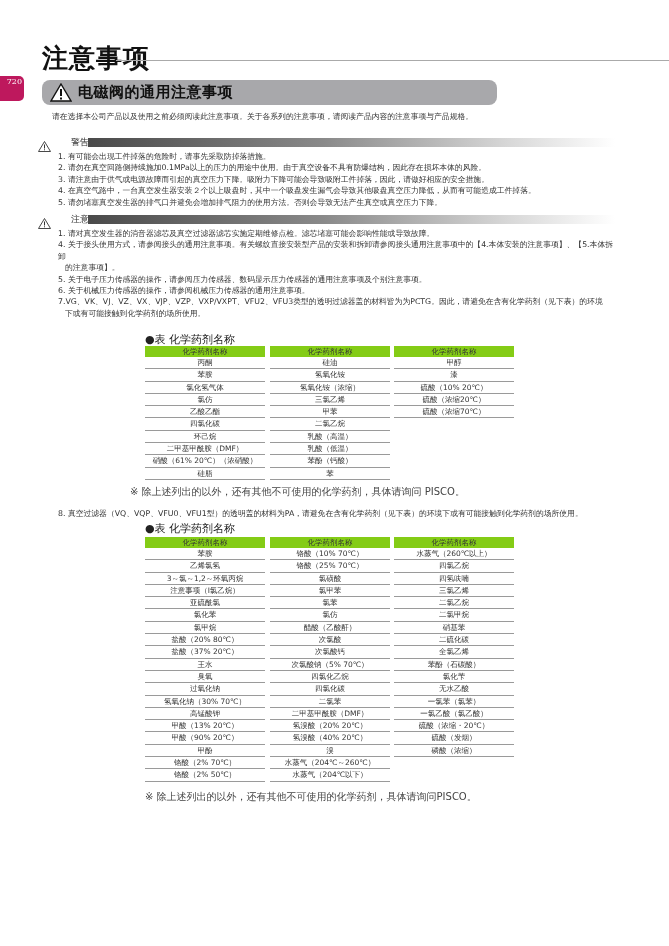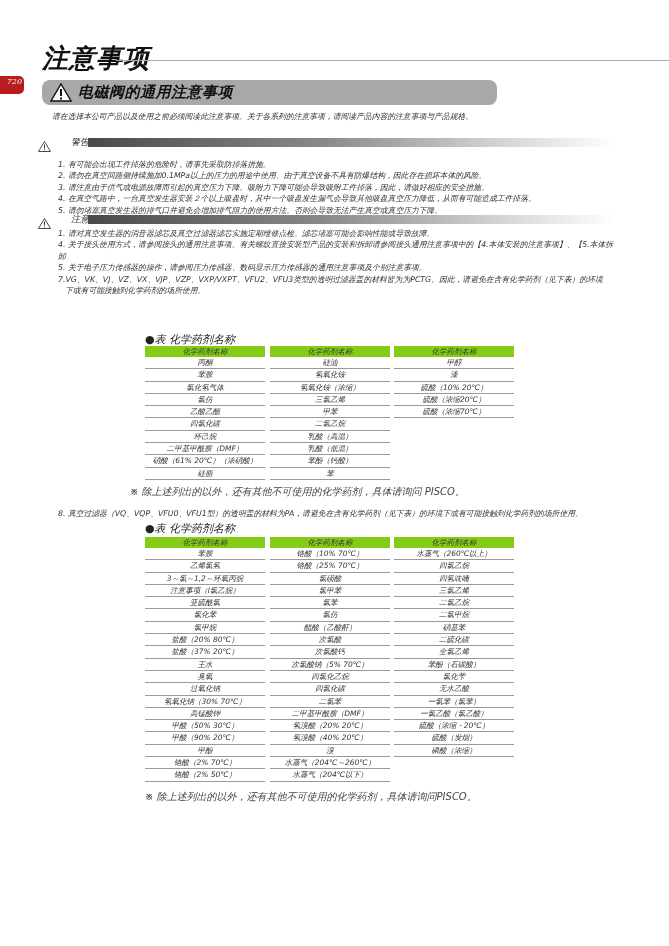--- a/index.html
+++ b/index.html
@@ -1,21 +1,21 @@
 <!DOCTYPE html>
 <html><head>
 <meta charset="utf-8">
 <style>
   html,body{margin:0;padding:0;background:#fff;}
   body{width:669px;height:946px;position:relative;overflow:hidden;
        font-family:"DejaVu Sans","Liberation Sans",sans-serif;color:#222;}
-  .abs{position:absolute;font-style:italic;}
+  .abs{position:absolute;}
   .page-title{left:42px;top:42px;font-size:26px;font-weight:bold;letter-spacing:1px;color:#111;line-height:32px;}
   .title-rule{left:116px;top:60px;width:553px;height:1px;background:#aaa;}
-  .page-tab{left:0;top:76px;width:24px;height:18px;background:#b91c1c;border-radius:0 5px 5px 0;
+  .page-tab{left:0;top:76px;width:24px;height:25px;background:#be185d;border-radius:0 5px 5px 0;
             color:#fff;font-family:"DejaVu Serif",serif;font-size:8px;line-height:11px;text-align:right;padding-right:2px;box-sizing:border-box;}
   .section-bar{left:42px;top:80px;width:455px;height:25px;background:#a8a8ab;border-radius:8px;}
   .section-bar .tri{position:absolute;left:8px;top:3px;}
   .section-bar .label{position:absolute;left:36px;top:3px;font-size:15px;font-weight:bold;color:#111;line-height:19px;letter-spacing:0.5px;}
   .intro{left:52px;top:111px;font-size:7.8px;line-height:12px;color:#333;}
   .sub-head{left:36px;height:13px;width:580px;}
   .sub-head .tri-s{position:absolute;left:2px;top:1px;}
   .sub-head .label{position:absolute;left:24px;top:0;font-size:9px;line-height:13px;color:#333;margin-left:11px;}
   .sub-head .grad{position:absolute;left:52px;top:2px;width:527px;height:9px;
                   background:linear-gradient(to right,#4a4a4a 0%,#8a8a8a 45%,#d8d8d8 80%,#fff 100%);}
@@ -52,21 +52,21 @@
   <span class="tri-s">
     <svg width="13" height="11" viewBox="0 0 13 11">
         <polygon points="6.5,0.5 12.5,10.5 0.5,10.5" fill="#fff" stroke="#333" stroke-width="0.9"></polygon>
         <rect x="6" y="3.5" width="1" height="4" fill="#333"></rect>
         <rect x="6" y="8.3" width="1" height="1" fill="#333"></rect>
       </svg>
   </span>
   <span class="label">警告</span>
   <span class="grad"></span>
 </div>
-<div class="abs list" style="top:151px;margin-top:8px;">
+<div class="abs list" style="top:151px;">
   <div class="item">1. 有可能会出现工件掉落的危险时，请事先采取防掉落措施。</div>
   <div class="item">2. 请勿在真空回路侧持续施加0.1MPa以上的压力的用途中使用。由于真空设备不具有防爆结构，因此存在损坏本体的风险。</div>
   <div class="item">3. 请注意由于供气或电源故障而引起的真空压力下降。吸附力下降可能会导致吸附工件掉落，因此，请做好相应的安全措施。</div>
   <div class="item">4. 在真空气路中，一台真空发生器安装２个以上吸盘时，其中一个吸盘发生漏气会导致其他吸盘真空压力降低，从而有可能造成工件掉落。</div>
   <div class="item">5. 请勿堵塞真空发生器的排气口并避免会增加排气阻力的使用方法。否则会导致无法产生真空或真空压力下降。</div>
 </div>
 
 <div class="abs sub-head" style="top:213px;text-align:right;">
   <span class="tri-s">
     <svg width="13" height="11" viewBox="0 0 13 11">
@@ -74,21 +74,23 @@
         <rect x="6" y="3.5" width="1" height="4" fill="#333"></rect>
         <rect x="6" y="8.3" width="1" height="1" fill="#333"></rect>
       </svg>
   </span>
   <span class="label">注意</span>
   <span class="grad"></span>
 </div>
 <div class="abs list" style="top:228px;">
   <div class="item">1. 请对真空发生器的消音器滤芯及真空过滤器滤芯实施定期维修点检。滤芯堵塞可能会影响性能或导致故障。</div>
   <div class="item">4. 关于接头使用方式，请参阅接头的通用注意事项。有关螺纹直接安装型产品的安装和拆卸请参阅接头通用注意事项中的【4.本体安装的注意事项】、【5.本体拆卸</div>
+  <div class="item indent">的注意事项】。</div>
   <div class="item">5. 关于电子压力传感器的操作，请参阅压力传感器、数码显示压力传感器的通用注意事项及个别注意事项。</div>
+  <div class="item">6. 关于机械压力传感器的操作，请参阅机械压力传感器的通用注意事项。</div>
   <div class="item">7.VG、VK、VJ、VZ、VX、VJP、VZP、VXP/VXPT、VFU2、VFU3类型的透明过滤器盖的材料皆为为PCTG。因此，请避免在含有化学药剂（见下表）的环境</div>
   <div class="item indent">下或有可能接触到化学药剂的场所使用。</div>
 </div>
 
 <div class="abs tbl-title" style="left:145px;top:334px;">●表 化学药剂名称</div>
 <div class="abs" style="left:145px;top:346px;width:370px;height:140px;">
     <div class="col" style="left: 0px; top: 0px;">
       <div class="hd">化学药剂名称</div>
       <div class="cell">丙酮</div>
       <div class="cell">苯胺</div>
@@ -138,21 +140,21 @@
       <div class="cell">亚硫酰氯</div>
       <div class="cell">氯化苯</div>
       <div class="cell">氯甲烷</div>
       <div class="cell">盐酸（20% 80℃）</div>
       <div class="cell">盐酸（37% 20℃）</div>
       <div class="cell">王水</div>
       <div class="cell">臭氧</div>
       <div class="cell">过氧化钠</div>
       <div class="cell">氢氧化钠（30% 70℃）</div>
       <div class="cell">高锰酸钾</div>
-      <div class="cell">甲酸（50% 30℃）</div>
+      <div class="cell">甲酸（13% 20℃）</div>
       <div class="cell">甲酸（90% 20℃）</div>
       <div class="cell">甲酚</div>
       <div class="cell">铬酸（2% 70℃）</div>
       <div class="cell">铬酸（2% 50℃）</div>
     </div>
     <div class="col" style="left: 125px; top: 0px;">
       <div class="hd">化学药剂名称</div>
       <div class="cell">铬酸（10% 70℃）</div>
       <div class="cell">铬酸（25% 70℃）</div>
       <div class="cell">氯磺酸</div>

